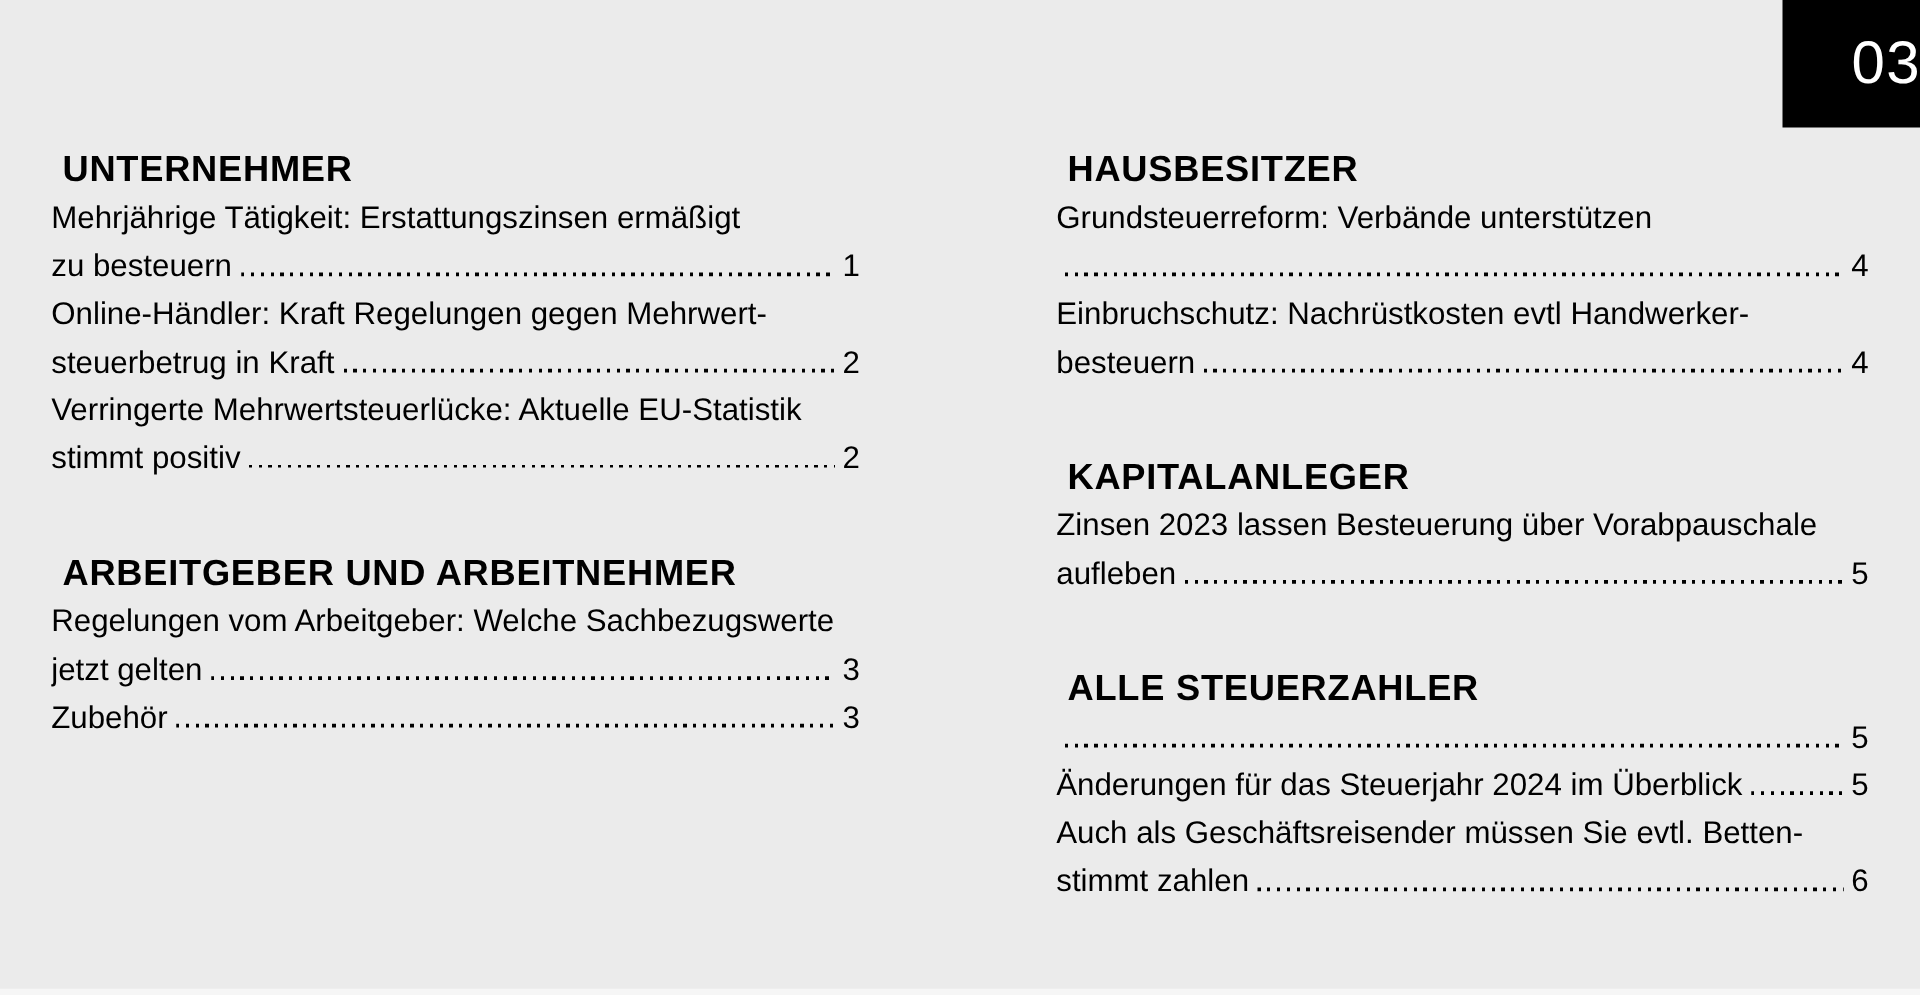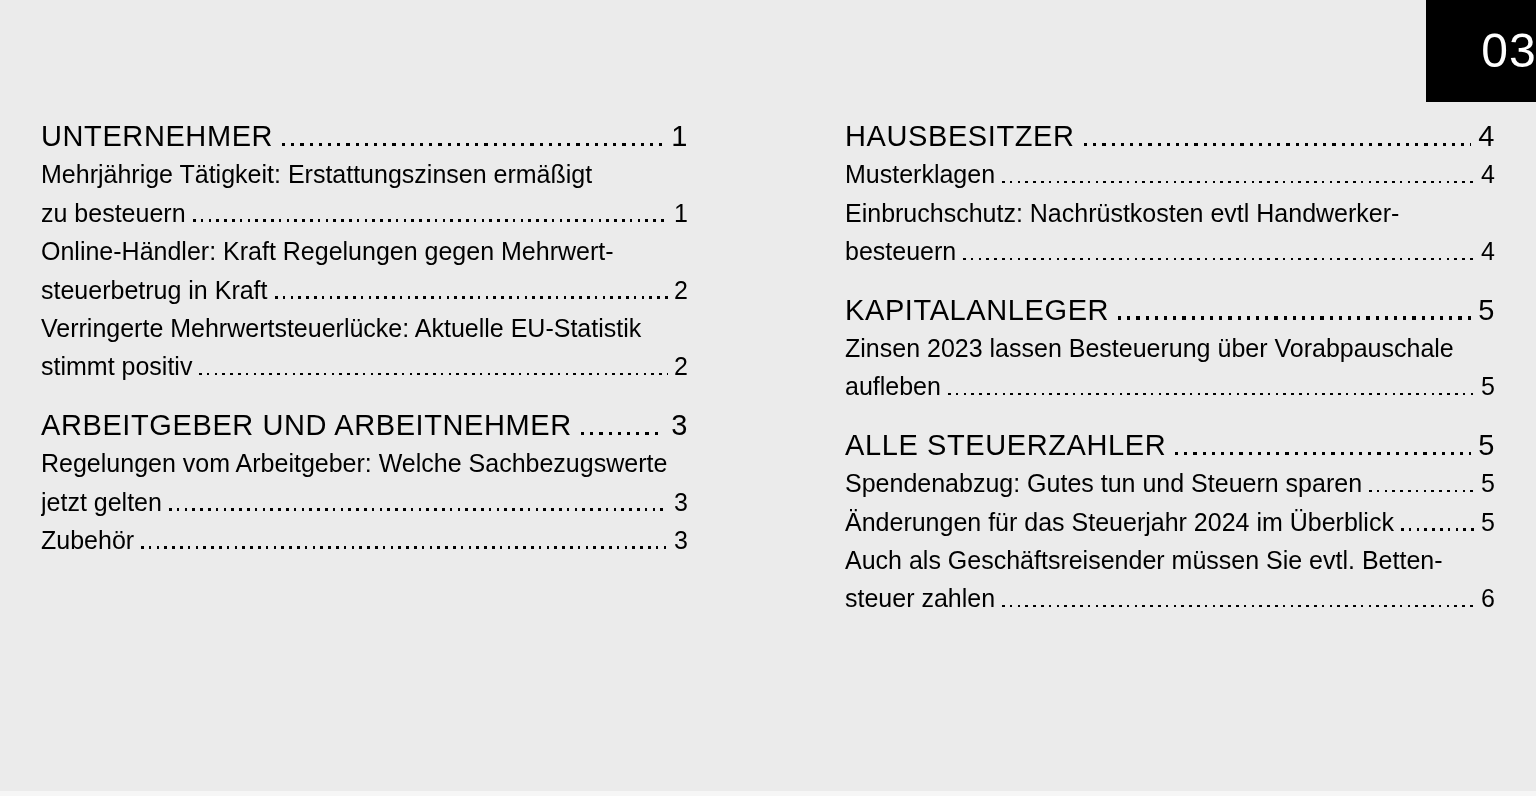--- a/index.html
+++ b/index.html
@@ -20,28 +20,28 @@
   .pagenum-box span{
     font-size:48px;font-weight:400;line-height:1;
     letter-spacing:1px;
   }
 
   
   .col{position:absolute;top:117px;}
   .col-left{left:41px;width:647px;}
   .col-right{left:845px;width:650px;}
 
-  .section + .section{margin-top:20px;}
+  .section + .section{margin-top:54px;}
 
   .row{
     display:flex;align-items:baseline;
     height:38.4px;line-height:38.4px;
     white-space:nowrap;overflow:hidden;
   }
-  .row.header{font-weight:normal;font-size:29px;letter-spacing:0.6px;}
+  .row.header{font-weight:bold;font-size:29px;letter-spacing:0.6px;flex-direction:column;}
   .row.entry{font-size:25px;}
 
   .label{flex:none;}
   .pagenum{flex:none;text-align:right;}
 
   .leader{
     flex:1 1 auto;align-self:baseline;
     height:2.6px;min-width:20px;
     margin:0 6px 0 7px;
     background:repeating-linear-gradient(to right,#000 0 2.6px,transparent 2.6px 7.8px);
@@ -120,21 +120,23 @@
       </div>
     </div>
   <div class="col col-right">
       <div class="section">
         <div class="row header">
           <span class="label">HAUSBESITZER</span>
           <span class="leader"></span>
           <span class="pagenum">4</span>
         </div>
         <div class="row entry">
-          <span class="label">Musterklagen</span>
+          <span class="label">Grundsteuerreform: Verbände unterstützen</span>
+        </div>
+        <div class="row entry">
           <span class="leader"></span>
           <span class="pagenum">4</span>
         </div>
         <div class="row entry">
           <span class="label">Einbruchschutz: Nachrüstkosten evtl Handwerker-</span>
         </div>
         <div class="row entry">
           <span class="label">besteuern</span>
           <span class="leader"></span>
           <span class="pagenum">4</span>
@@ -155,34 +157,33 @@
           <span class="pagenum">5</span>
         </div>
       </div>
       <div class="section">
         <div class="row header">
           <span class="label">ALLE STEUERZAHLER</span>
           <span class="leader"></span>
           <span class="pagenum">5</span>
         </div>
         <div class="row entry">
-          <span class="label">Spendenabzug: Gutes tun und Steuern sparen</span>
           <span class="leader"></span>
           <span class="pagenum">5</span>
         </div>
         <div class="row entry">
           <span class="label">Änderungen für das Steuerjahr 2024 im Überblick</span>
           <span class="leader"></span>
           <span class="pagenum">5</span>
         </div>
         <div class="row entry">
           <span class="label">Auch als Geschäftsreisender müssen Sie evtl. Betten-</span>
         </div>
         <div class="row entry">
-          <span class="label">steuer zahlen</span>
+          <span class="label">stimmt zahlen</span>
           <span class="leader"></span>
           <span class="pagenum">6</span>
         </div>
       </div>
     </div>
 
   <div class="bottom-edge"></div>
 </div>
 
 </body></html>

